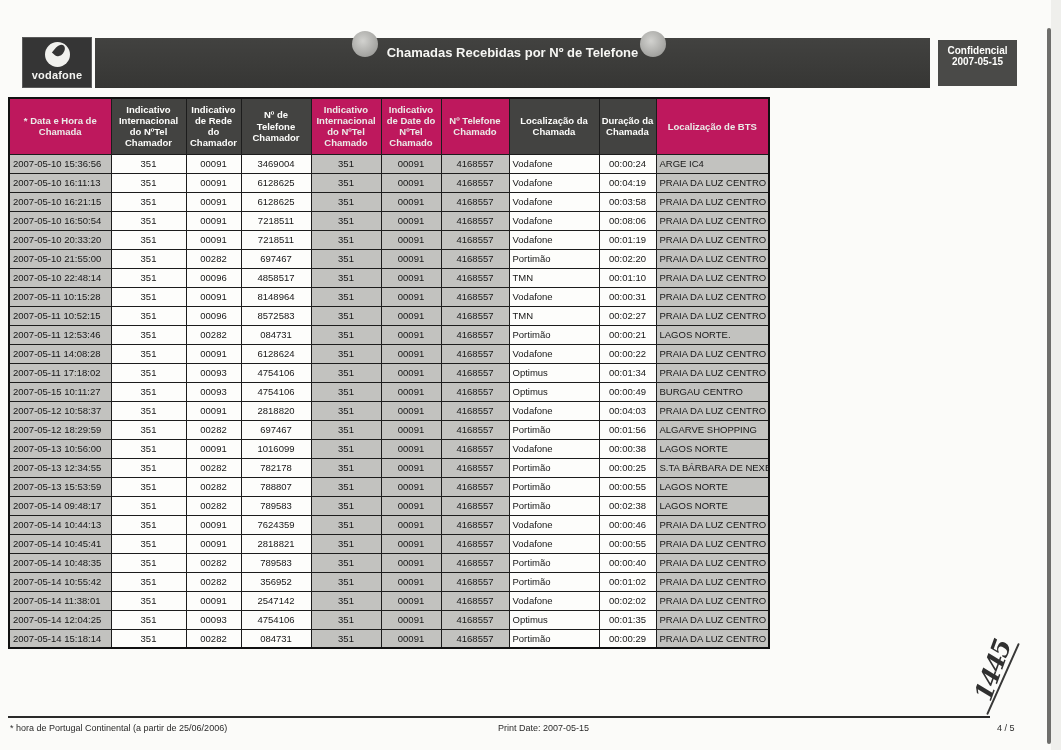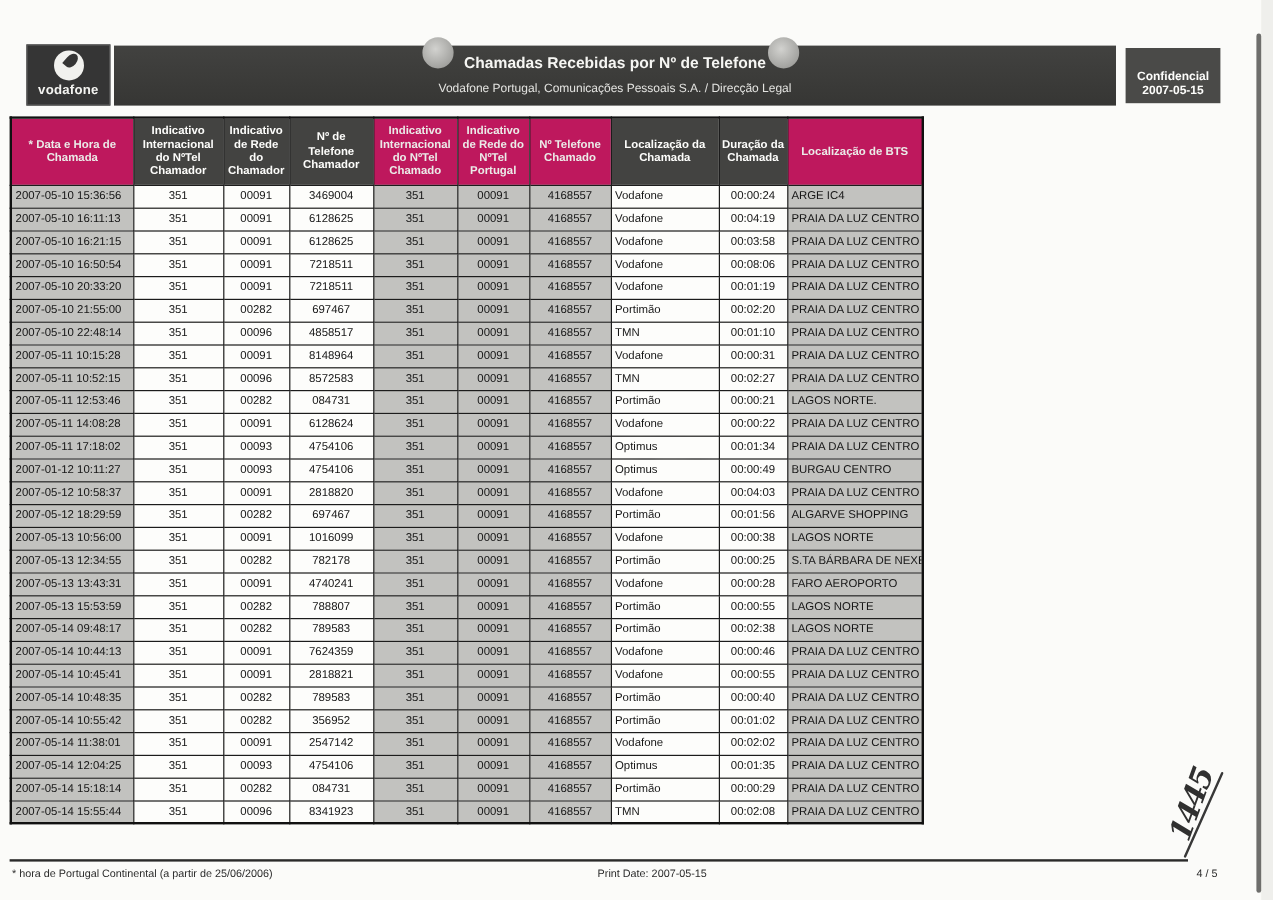--- a/index.html
+++ b/index.html
@@ -26,21 +26,21 @@
     background:#353535; border-radius:50% 50% 50% 0; transform:rotate(40deg); }
   .logo-word { color:#f4f4f1; font-size:11px; font-weight:bold; letter-spacing:.2px; margin-top:2px; }
   .header-bar { position:absolute; left:95px; top:38px; width:835px; height:50px;
     background:linear-gradient(#424240,#363634); }
   .header-title { position:absolute; left:0; right:0; top:7px; text-align:center;
     color:#f6f6f3; font-size:13px; font-weight:bold; }
   .header-subtitle { position:absolute; left:0; right:0; top:31px; text-align:center;
     color:#e3e3e0; font-size:10px; }
   .conf-box { position:absolute; left:938px; top:40px; width:79px; height:46px;
     background:#4a4a48; color:#fdfdfb; font-size:10px; font-weight:bold; text-align:center;
-    display:flex; flex-direction:column; justify-content:flex-end; padding:5px 2px; }
+    display:flex; flex-direction:column; justify-content:flex-start; padding:5px 2px; }
   
   table { position:absolute; left:8px; top:97px; width:760px; border-collapse:collapse;
     table-layout:fixed; border:2px solid #111; }
   th, td { border:1px solid #1c1c1c; overflow:hidden; white-space:nowrap; }
   th { font-size:9.5px; font-weight:bold; line-height:1.18; white-space:normal;
     text-align:center; vertical-align:middle; height:56px; padding:1px 2px; }
   th.h-dark { background:#434341; color:#fdfdfb; }
   th.h-light { background:#be185d; color:#ebebe8; }
   td { font-size:9.5px; color:#161616; height:19px; padding:0 3px; vertical-align:middle; }
   td.c-shade { background:#c2c2bf; }
@@ -70,21 +70,20 @@
   <div class="punch-hole" style="left:640px;"></div>
   <div class="bleed" style="left:480px; top:270px; width:10px; height:150px;"></div>
   <div class="bleed" style="left:545px; top:300px; width:8px; height:120px;"></div>
 
   <div class="logo-box">
     <div class="logo-circle"></div>
     <div class="logo-word">vodafone</div>
   </div>
   <div class="header-bar">
     <div class="header-title">Chamadas Recebidas por Nº de Telefone</div>
-    <div class="header-subtitle">Vodafone Portugal, Comunicações Pessoais S.A.  /  Direcção Legal</div>
   </div>
   <div class="conf-box">
     <span>Confidencial</span>
     <span>2007-05-15</span>
   </div>
 
   <table>
     <colgroup>
       <col style="width:102px">
         <col style="width:75px">
@@ -97,21 +96,21 @@
       <col style="width:57px">
         <col style="width:113px">
     </colgroup>
     <thead>
       <tr id="head-row">
           <th class="h-light">* Data e Hora de Chamada</th>
           <th class="h-dark">Indicativo Internacional do NºTel Chamador</th>
           <th class="h-dark">Indicativo de Rede do Chamador</th>
           <th class="h-dark">Nº de Telefone Chamador</th>
           <th class="h-light">Indicativo Internacional do NºTel Chamado</th>
-          <th class="h-light">Indicativo de Rede do NºTel Portugal</th>
+          <th class="h-light">Indicativo de Date do NºTel Chamado</th>
           <th class="h-light">Nº Telefone Chamado</th>
           <th class="h-dark">Localização da Chamada</th>
           <th class="h-dark">Duração da Chamada</th>
           <th class="h-light">Localização de BTS</th>
         </tr>
     </thead>
     <tbody id="body-rows">
         <tr>
           <td class="c-shade a-l">2007-05-10 15:36:56</td>
           <td class="c-white a-c">351</td>
@@ -250,21 +249,21 @@
           <td class="c-white a-c">00093</td>
           <td class="c-white a-c">4754106</td>
           <td class="c-shade a-c">351</td>
           <td class="c-shade a-c">00091</td>
           <td class="c-shade a-c">4168557</td>
           <td class="c-white a-l">Optimus</td>
           <td class="c-white a-c">00:01:34</td>
           <td class="c-shade a-l">PRAIA DA LUZ CENTRO</td>
         </tr>
         <tr>
-          <td class="c-shade a-l">2007-01-12 10:11:27</td>
+          <td class="c-shade a-l">2007-05-15 10:11:27</td>
           <td class="c-white a-c">351</td>
           <td class="c-white a-c">00093</td>
           <td class="c-white a-c">4754106</td>
           <td class="c-shade a-c">351</td>
           <td class="c-shade a-c">00091</td>
           <td class="c-shade a-c">4168557</td>
           <td class="c-white a-l">Optimus</td>
           <td class="c-white a-c">00:00:49</td>
           <td class="c-shade a-l">BURGAU CENTRO</td>
         </tr>
@@ -310,32 +309,20 @@
           <td class="c-white a-c">00282</td>
           <td class="c-white a-c">782178</td>
           <td class="c-shade a-c">351</td>
           <td class="c-shade a-c">00091</td>
           <td class="c-shade a-c">4168557</td>
           <td class="c-white a-l">Portimão</td>
           <td class="c-white a-c">00:00:25</td>
           <td class="c-shade a-l">S.TA BÁRBARA DE NEXE</td>
         </tr>
         <tr>
-          <td class="c-shade a-l">2007-05-13 13:43:31</td>
-          <td class="c-white a-c">351</td>
-          <td class="c-white a-c">00091</td>
-          <td class="c-white a-c">4740241</td>
-          <td class="c-shade a-c">351</td>
-          <td class="c-shade a-c">00091</td>
-          <td class="c-shade a-c">4168557</td>
-          <td class="c-white a-l">Vodafone</td>
-          <td class="c-white a-c">00:00:28</td>
-          <td class="c-shade a-l">FARO AEROPORTO</td>
-        </tr>
-        <tr>
           <td class="c-shade a-l">2007-05-13 15:53:59</td>
           <td class="c-white a-c">351</td>
           <td class="c-white a-c">00282</td>
           <td class="c-white a-c">788807</td>
           <td class="c-shade a-c">351</td>
           <td class="c-shade a-c">00091</td>
           <td class="c-shade a-c">4168557</td>
           <td class="c-white a-l">Portimão</td>
           <td class="c-white a-c">00:00:55</td>
           <td class="c-shade a-l">LAGOS NORTE</td>
@@ -427,32 +414,20 @@
         <tr>
           <td class="c-shade a-l">2007-05-14 15:18:14</td>
           <td class="c-white a-c">351</td>
           <td class="c-white a-c">00282</td>
           <td class="c-white a-c">084731</td>
           <td class="c-shade a-c">351</td>
           <td class="c-shade a-c">00091</td>
           <td class="c-shade a-c">4168557</td>
           <td class="c-white a-l">Portimão</td>
           <td class="c-white a-c">00:00:29</td>
-          <td class="c-shade a-l">PRAIA DA LUZ CENTRO</td>
-        </tr>
-        <tr>
-          <td class="c-shade a-l">2007-05-14 15:55:44</td>
-          <td class="c-white a-c">351</td>
-          <td class="c-white a-c">00096</td>
-          <td class="c-white a-c">8341923</td>
-          <td class="c-shade a-c">351</td>
-          <td class="c-shade a-c">00091</td>
-          <td class="c-shade a-c">4168557</td>
-          <td class="c-white a-l">TMN</td>
-          <td class="c-white a-c">00:02:08</td>
           <td class="c-shade a-l">PRAIA DA LUZ CENTRO</td>
         </tr>
       </tbody>
   </table>
 
   <div class="footer-rule"></div>
   <div class="footnote">* hora de Portugal Continental (a partir de 25/06/2006)</div>
   <div class="print-date">Print Date:  2007-05-15</div>
   <div class="page-num">4 / 5</div>
 

